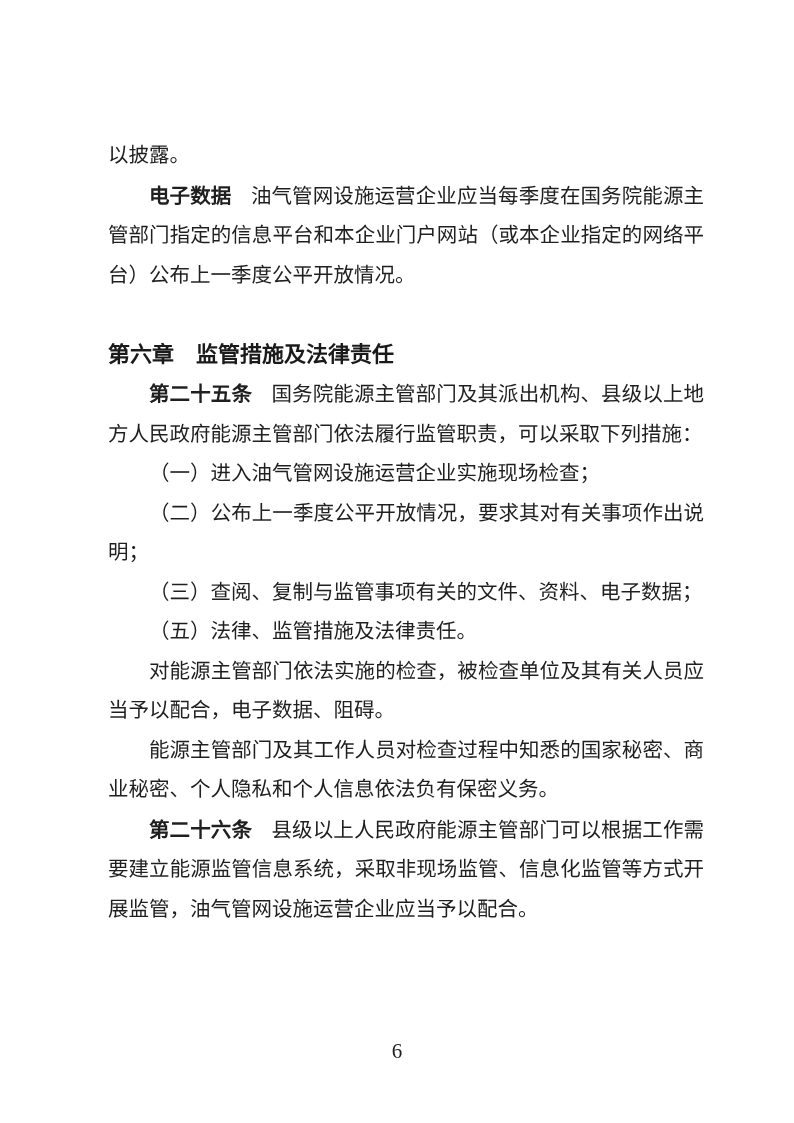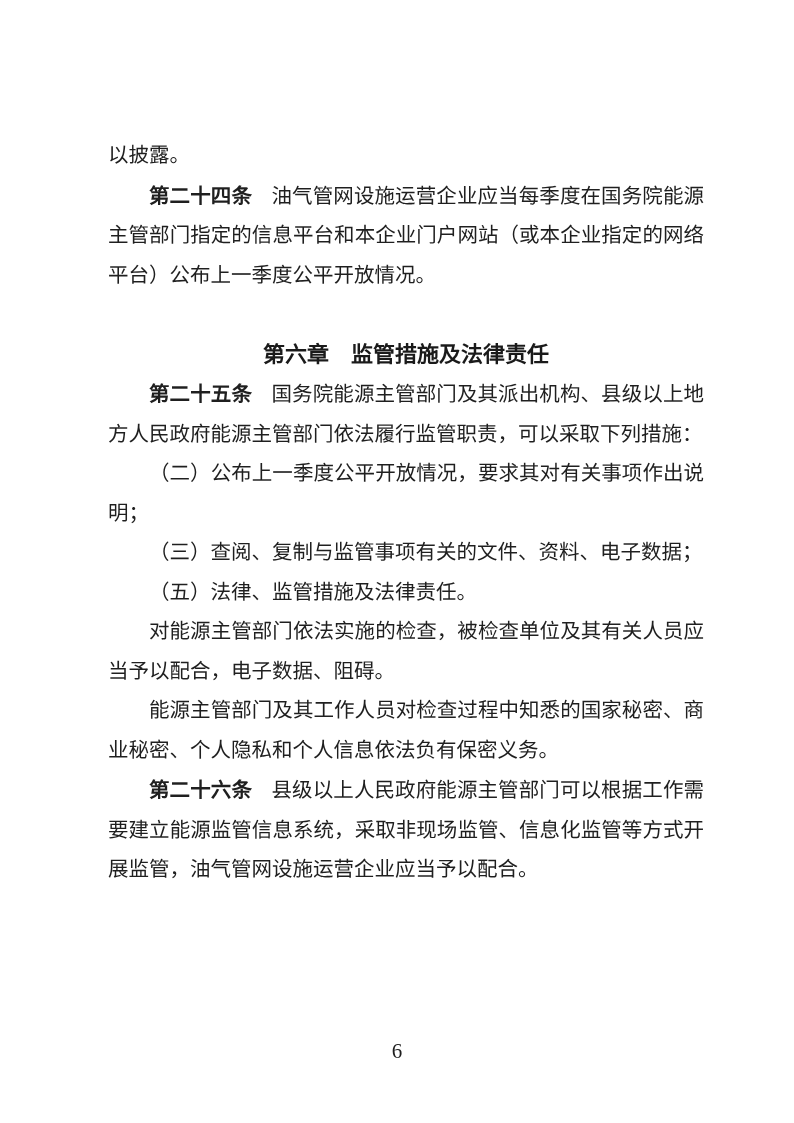--- a/index.html
+++ b/index.html
@@ -37,21 +37,21 @@
   }
   .article-label {
     font-weight: bold;
     font-family: "Liberation Sans", "DejaVu Sans", sans-serif;
     margin-right: 0.95em;
   }
   .chapter-heading {
     margin: 39.5px 0 0 0;
     padding: 0;
     text-indent: 0;
-    text-align: center;
+    text-align: left;
     font-family: "Liberation Sans", "DejaVu Sans", sans-serif;
     font-weight: bold;
     font-size: 22px;
     line-height: 39.5px;
     color: #1a1a1a;
   }
   .page-number {
     position: absolute;
     top: 1032px;
     left: 0;
@@ -64,26 +64,27 @@
   }
 </style>
 </head>
 <body>
 
 <div class="page">
   <div class="content">
 
     <p class="para flush">以披露。</p>
 
-    <p class="para"><b class="article-label">第二十四条</b><span>油气管网设施运营企业应当每季度在国务院能源主管部门指定的信息平台和本企业门户网站（或本企业指定的网络平台）公布上一季度公平开放情况。</span></p>
+    <p class="para"><b class="article-label">电子数据</b><span>油气管网设施运营企业应当每季度在国务院能源主管部门指定的信息平台和本企业门户网站（或本企业指定的网络平台）公布上一季度公平开放情况。</span></p>
 
     <h2 class="chapter-heading">第六章　监管措施及法律责任</h2>
 
     <p class="para"><b class="article-label">第二十五条</b><span>国务院能源主管部门及其派出机构、县级以上地方人民政府能源主管部门依法履行监管职责，可以采取下列措施：</span></p>
 
+    <p class="para">（一）进入油气管网设施运营企业实施现场检查；</p>
 
     <p class="para">（二）公布上一季度公平开放情况，要求其对有关事项作出说明；</p>
 
     <p class="para">（三）查阅、复制与监管事项有关的文件、资料、电子数据；</p>
 
 
     <p class="para">（五）法律、监管措施及法律责任。</p>
 
     <p class="para">对能源主管部门依法实施的检查，被检查单位及其有关人员应当予以配合，电子数据、阻碍。</p>
 

